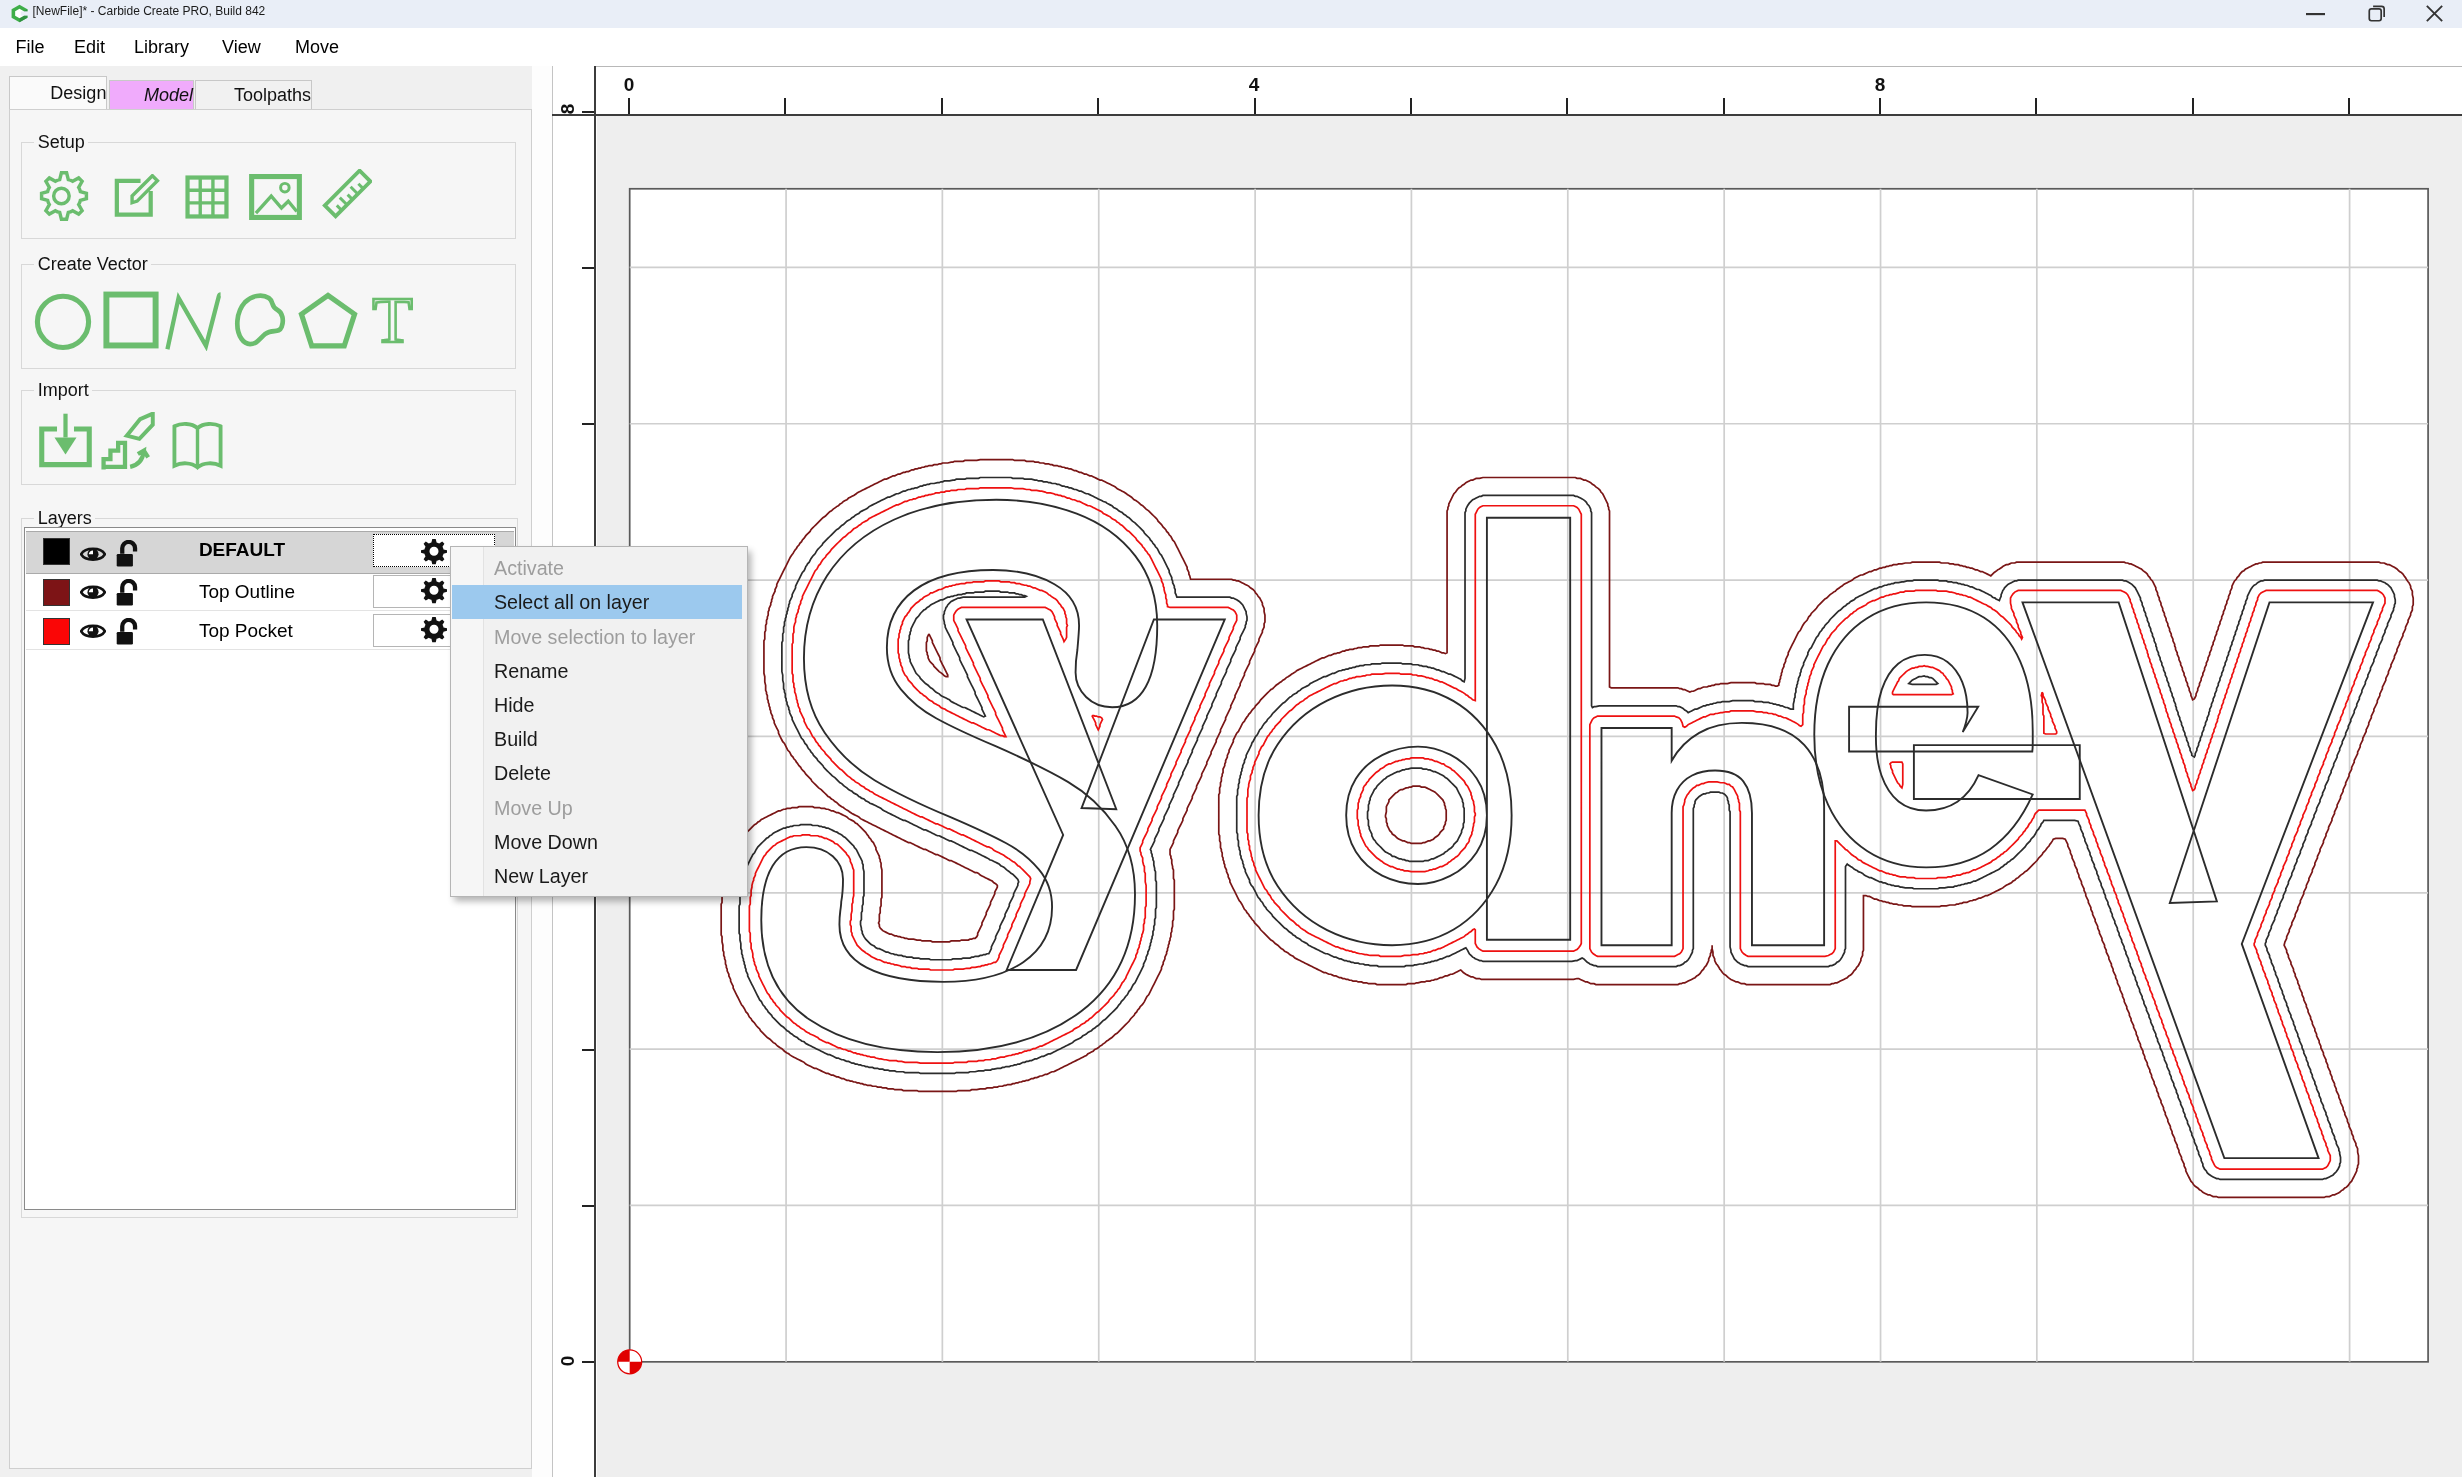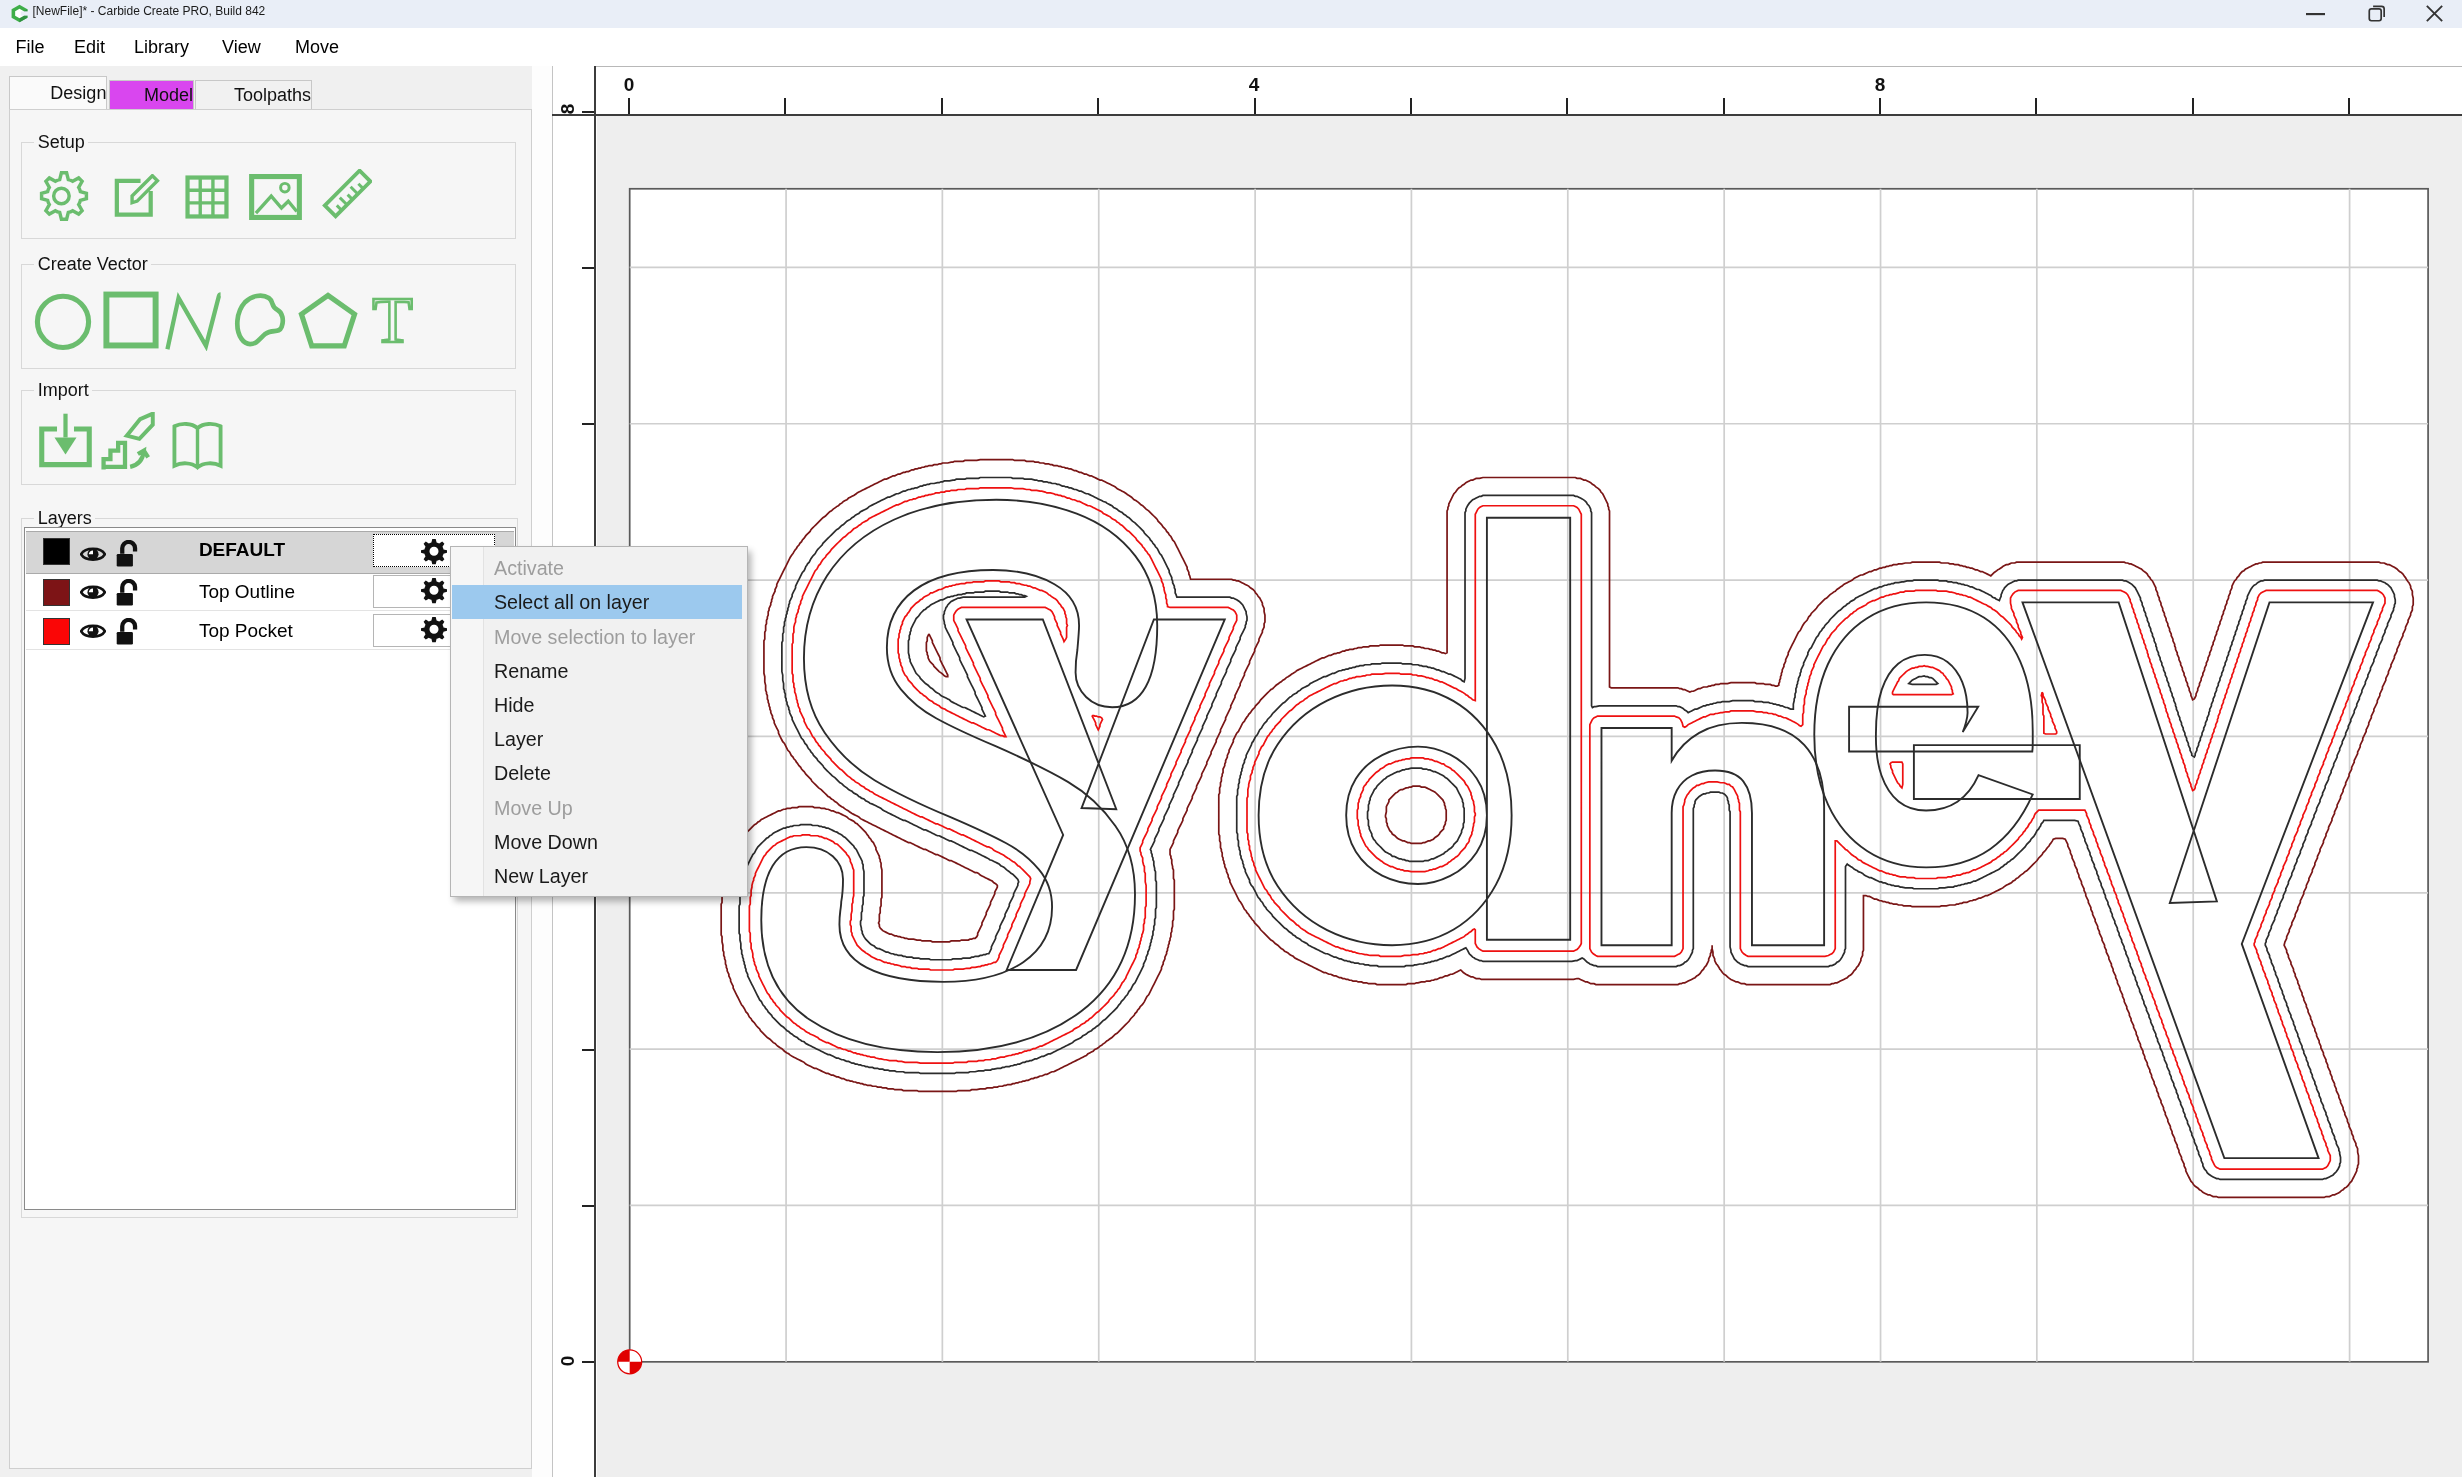--- a/index.html
+++ b/index.html
@@ -3,21 +3,21 @@
 * {margin:0;padding:0;box-sizing:border-box}
 html,body {width:2462px;height:1477px;overflow:hidden;font-family:"Liberation Sans",sans-serif;background:#f0f0f0;}
 #titlebar {position:absolute;left:0;top:0;width:2462px;height:28px;background:#e9eef7;}
 #title {position:absolute;left:32.5px;top:4.3px;font-size:12px;color:#1b1b1b;}
 #menubar {position:absolute;left:0;top:28px;width:2462px;height:38px;background:#ffffff;}
 .menu {position:absolute;top:8.5px;font-size:18px;color:#000;}
 #tabs {position:absolute;left:0;top:66px;width:532px;height:44px;background:#f0f0f0;}
 #pane {position:absolute;left:8.5px;top:109px;width:523px;height:1360px;background:#f6f6f6;border:0.9px solid #cfcfcf;}
 .tab {position:absolute;font-size:18px;color:#111;text-align:right;}
 #tab1 {left:9.4px;top:76px;width:98px;height:33px;background:#fafafa;border:0.9px solid #c8c8c8;border-bottom:none;line-height:33px;z-index:3;}
-#tab2 {left:109px;top:80px;width:85px;height:29px;background:#d946ef;border:0.9px solid #c8c8c8;border-bottom:none;line-height:29px;}
+#tab2 {left:109px;top:80px;width:85px;height:29px;background:#f0abfc;border:0.9px solid #c8c8c8;border-bottom:none;line-height:29px;font-style:italic;}
 #tab3 {left:195px;top:80px;width:117px;height:29px;background:#f1f1f1;border:0.9px solid #c8c8c8;border-bottom:none;line-height:29px;}
 fieldset {position:absolute;border:0.9px solid #d8d8d8;}
 legend {font-size:18px;color:#111;margin-left:12px;padding:0 3.4px;}
 #fs_setup {left:21.4px;top:132px;width:495px;height:107px;}
 #fs_cv {left:21.4px;top:254px;width:495px;height:115px;}
 #fs_imp {left:21.4px;top:380px;width:495px;height:105px;}
 #fs_layers {left:21.4px;top:508px;width:497px;height:710px;}
 #listbox {position:absolute;left:24px;top:527px;width:492px;height:683px;background:#fff;border:0.9px solid #8a8a8a;}
 .row {position:absolute;left:0.9px;width:488px;}
 #row1 {top:2.6px;height:43px;background:#d6d6d6;border-top:0.9px solid #aaa;border-bottom:0.9px solid #aaa;}
@@ -286,19 +286,19 @@
       </div>
   </div>
 </div>
 <div id="ctxmenu">
 <div id="gutter"></div>
 <div class="mi dis" style="top:4.3px">Activate</div>
 <div class="mi sel" style="top:38px">Select all on layer</div>
 <div class="mi dis" style="top:73px">Move selection to layer</div>
 <div class="mi" style="top:107px">Rename</div>
 <div class="mi" style="top:141px">Hide</div>
-<div class="mi" style="top:175px">Layer</div>
+<div class="mi" style="top:175px">Build</div>
 <div class="mi" style="top:209px">Delete</div>
 <div class="mi dis" style="top:244px">Move Up</div>
 <div class="mi" style="top:278px">Move Down</div>
 <div class="mi" style="top:312px">New Layer</div>
 </div>
 
 
 </body></html>

